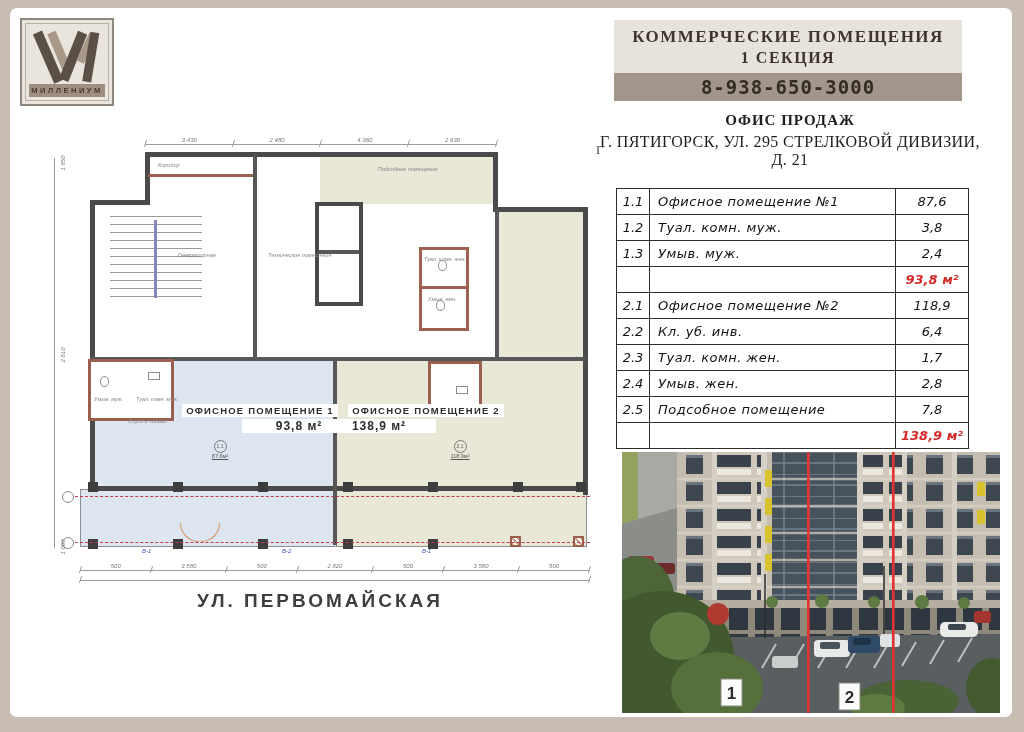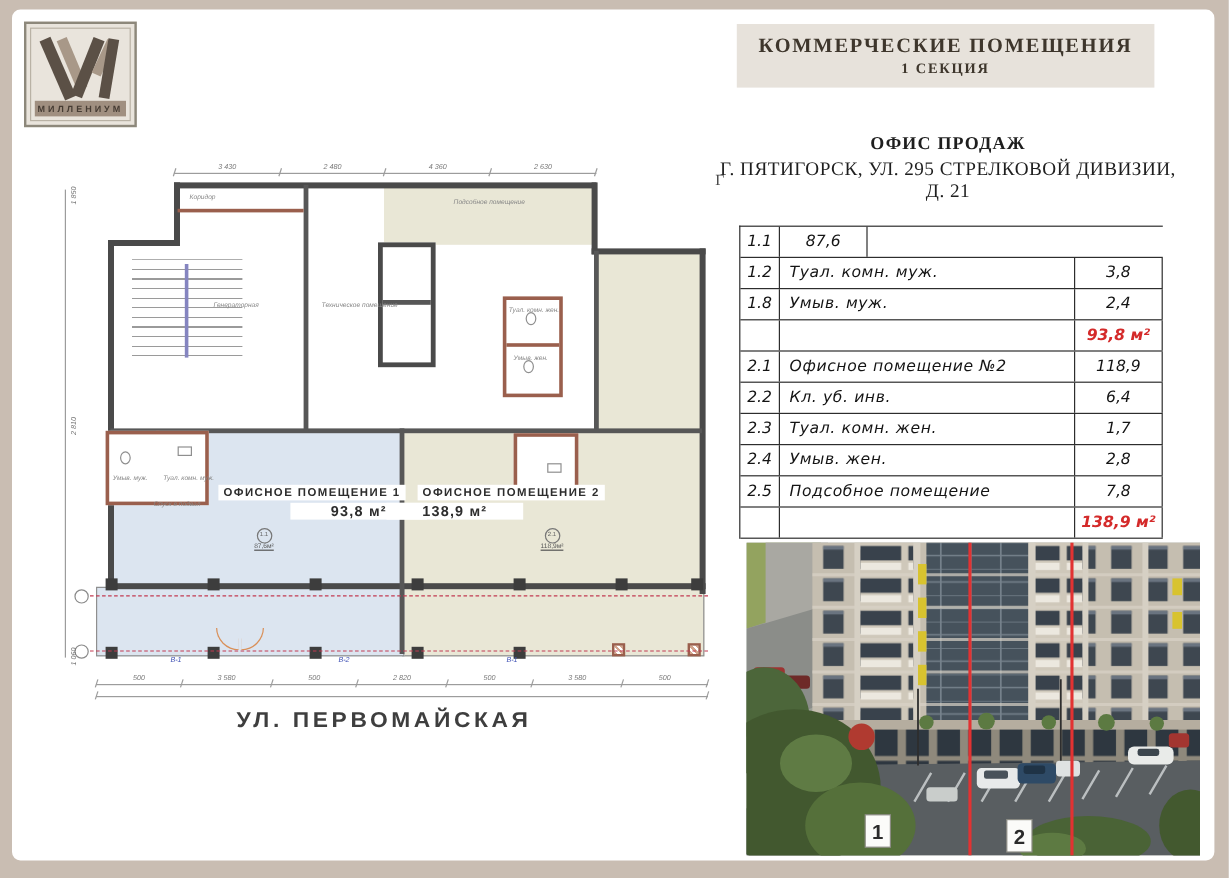--- a/index.html
+++ b/index.html
@@ -4,21 +4,21 @@
 <style>
   html,body{margin:0;padding:0;background:#e8e8e8;}
   .page{position:relative;width:1024px;height:732px;background:#c9bdb2;font-family:"Liberation Sans",sans-serif;overflow:hidden;}
   .sheet{position:absolute;left:10px;top:8px;width:1002px;height:709px;background:#ffffff;border-radius:7px;}
 
   
   .hdr-box{position:absolute;left:614px;top:20px;width:348px;height:53px;background:#e7e2db;
     display:flex;flex-direction:column;align-items:center;justify-content:center;
     font-family:"Liberation Serif",serif;color:#3e362c;}
   .hdr-t1{font-size:17px;letter-spacing:1.5px;text-transform:uppercase;font-weight:600;}
-  .hdr-t2{font-size:12px;letter-spacing:1.5px;text-transform:uppercase;font-weight:600;margin-top:2px;}
+  .hdr-t2{font-size:16px;letter-spacing:1.5px;text-transform:uppercase;font-weight:600;margin-top:2px;}
   .phone-box{position:absolute;left:614px;top:73px;width:348px;height:28px;background:#a2958a;
     display:flex;align-items:center;justify-content:center;
     font-family:"DejaVu Sans Mono",monospace;font-weight:bold;font-size:19px;letter-spacing:1px;color:#332c24;}
   .so{position:absolute;left:600px;top:112px;width:380px;text-align:center;font-family:"Liberation Serif",serif;color:#1e1e1e;}
   .so-title{font-size:15px;font-weight:bold;letter-spacing:1px;}
   .so-addr{font-size:16px;letter-spacing:.4px;margin-top:4px;text-transform:uppercase;}
 
   
   .logo{position:absolute;left:20px;top:18px;width:94px;height:88px;background:#e9e4dc;border:2px solid #8d887b;
     box-sizing:border-box;padding:3px;}
@@ -89,38 +89,42 @@
         <line x1="84" y1="4" x2="74" y2="64" stroke="#5b5046" stroke-width="11"></line>
       </svg>
       <div class="logo-band">МИЛЛЕНИУМ</div>
     </div>
   </div>
 
   <div class="hdr-box">
     <div class="hdr-t1">Коммерческие помещения</div>
     <div class="hdr-t2">1 секция</div>
   </div>
+  <div class="phone-box">
+    <span>8-938-650-3000</span>
+  </div>
 
   <div class="so">
     <div class="so-title">ОФИС ПРОДАЖ</div>
     <div class="so-addr">г. Пятигорск, ул. 295 Стрелковой Дивизии, д. 21</div>
   </div>
 
   <div class="tbl">
     <div class="t-row">
       <div class="t-num">1.1</div>
+      <div class="t-name">Офисное помещение №1</div>
       <div class="t-area">87,6</div>
     </div>
     <div class="t-row">
       <div class="t-num">1.2</div>
       <div class="t-name">Туал. комн. муж.</div>
       <div class="t-area">3,8</div>
     </div>
     <div class="t-row">
-      <div class="t-num">1.8</div>
+      <div class="t-num">1.3</div>
       <div class="t-name">Умыв. муж.</div>
       <div class="t-area">2,4</div>
     </div>
     <div class="t-row">
       <div class="t-num"></div>
       <div class="t-name"></div>
       <div class="t-area t-red">93,8 м²</div>
     </div>
     <div class="t-row">
       <div class="t-num">2.1</div>

